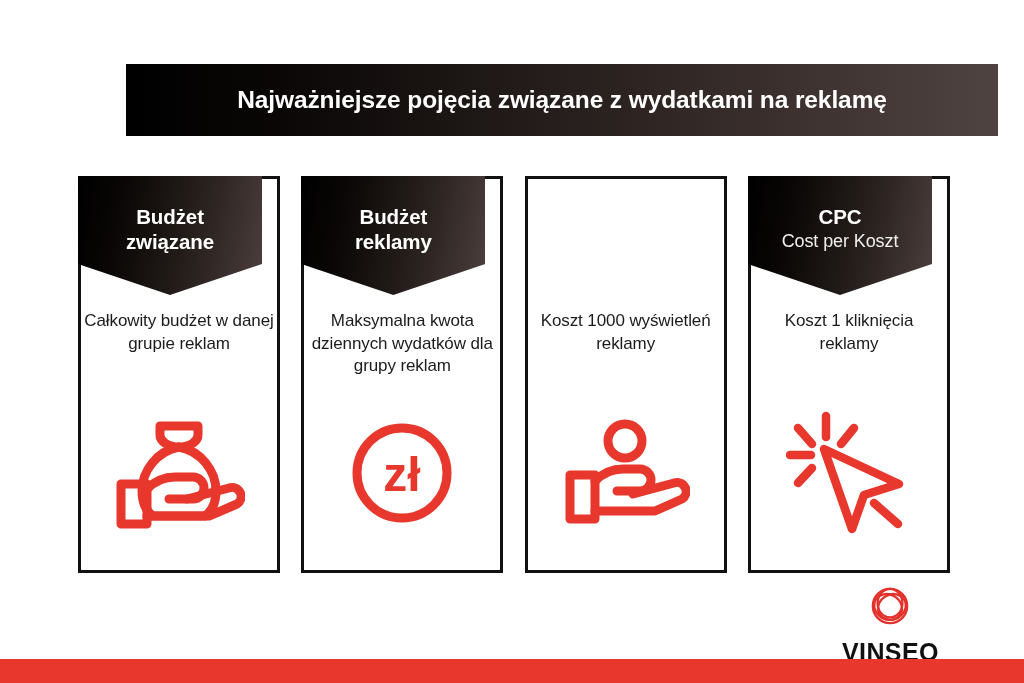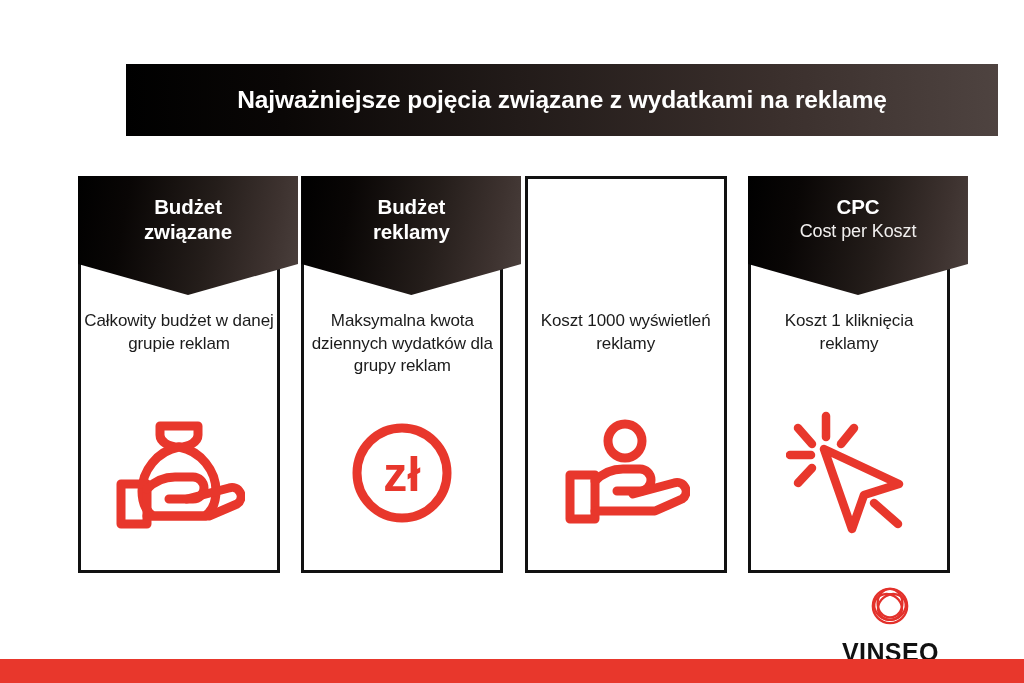--- a/index.html
+++ b/index.html
@@ -71,30 +71,30 @@
     box-sizing: border-box;
     border: 3px solid #111111;
     background: #ffffff;
   }
 
   
   .card-header {
     position: absolute;
     left: 0;
     top: 0;
-    width: 220px;
+    width: 184px;
     height: 119px;
     background: linear-gradient(100deg, #000000 0%, #090605 22%, #241d1a 58%, #3d322f 85%, #4b403d 100%);
     -webkit-clip-path: polygon(0 0, 100% 0, 100% 74%, 50% 100%, 0 74%);
     clip-path: polygon(0 0, 100% 0, 100% 74%, 50% 100%, 0 74%);
     display: flex;
     flex-direction: column;
     align-items: center;
     justify-content: flex-start;
-    padding-top: 18px;
+    padding-top: 28px;
     box-sizing: border-box;
   }
   .card-header .hdr-title {
     color: #ffffff;
     font-size: 20.5px;
     font-weight: bold;
     text-align: center;
     line-height: 1.22;
     letter-spacing: -0.1px;
   }

